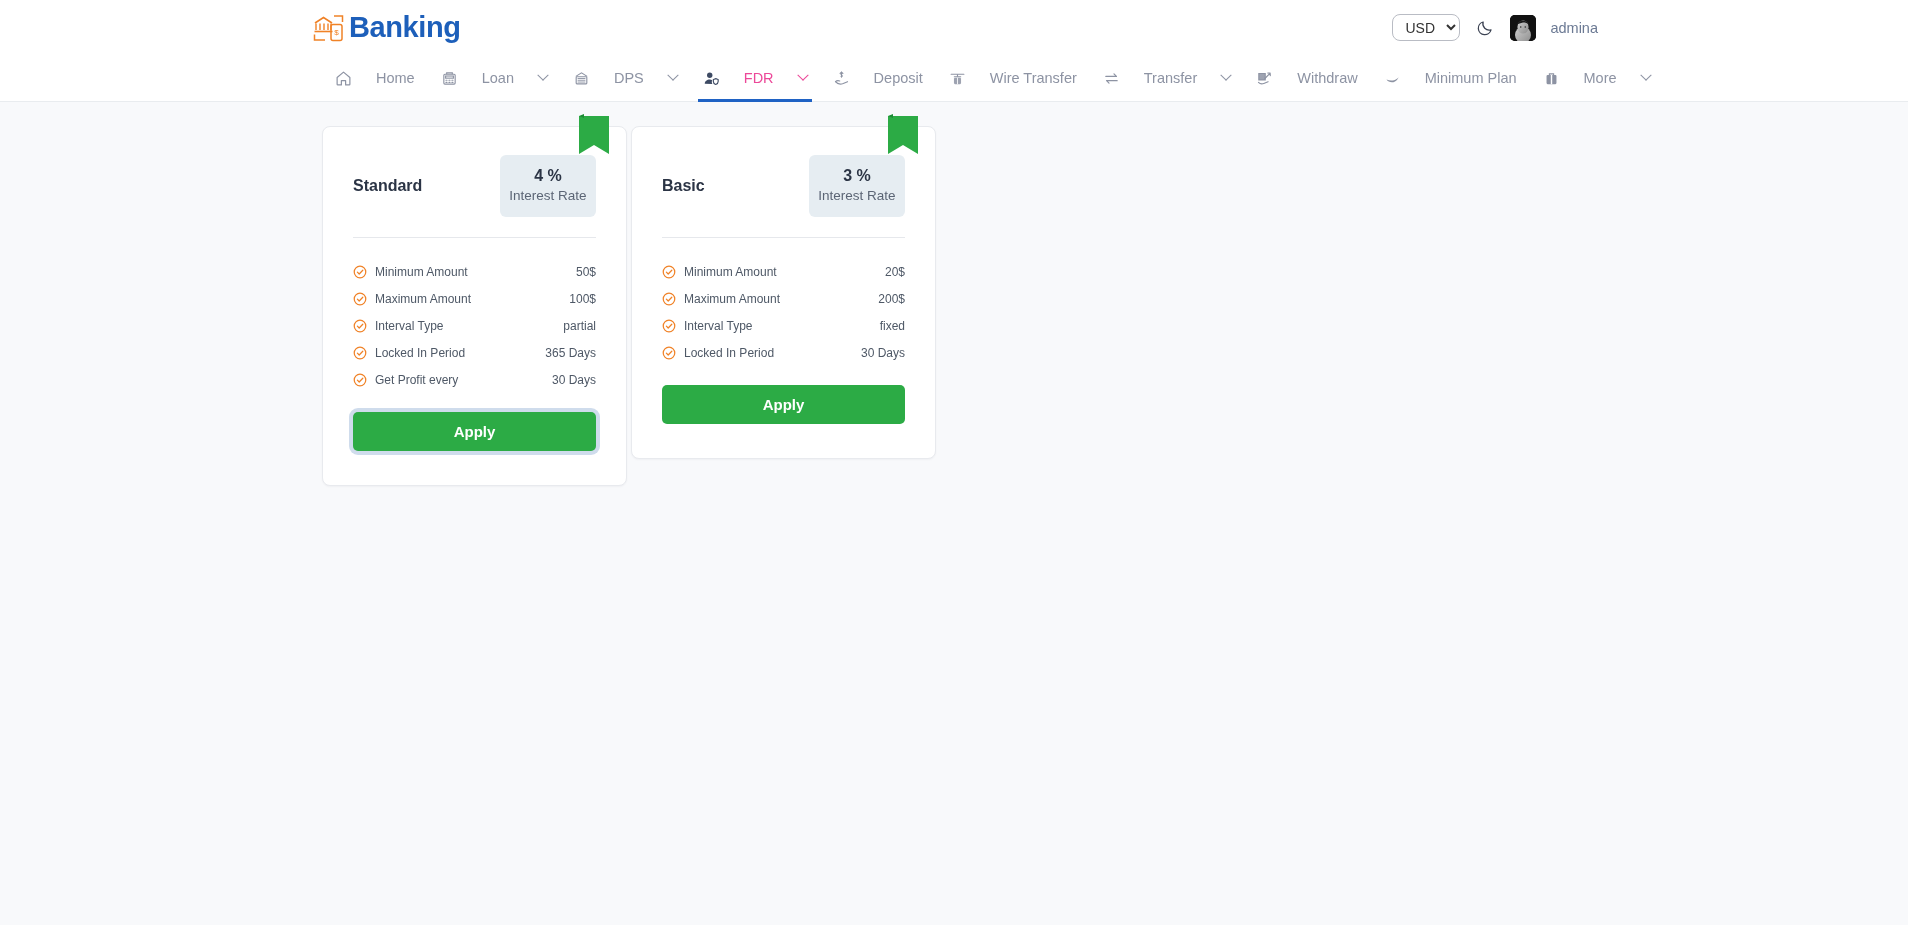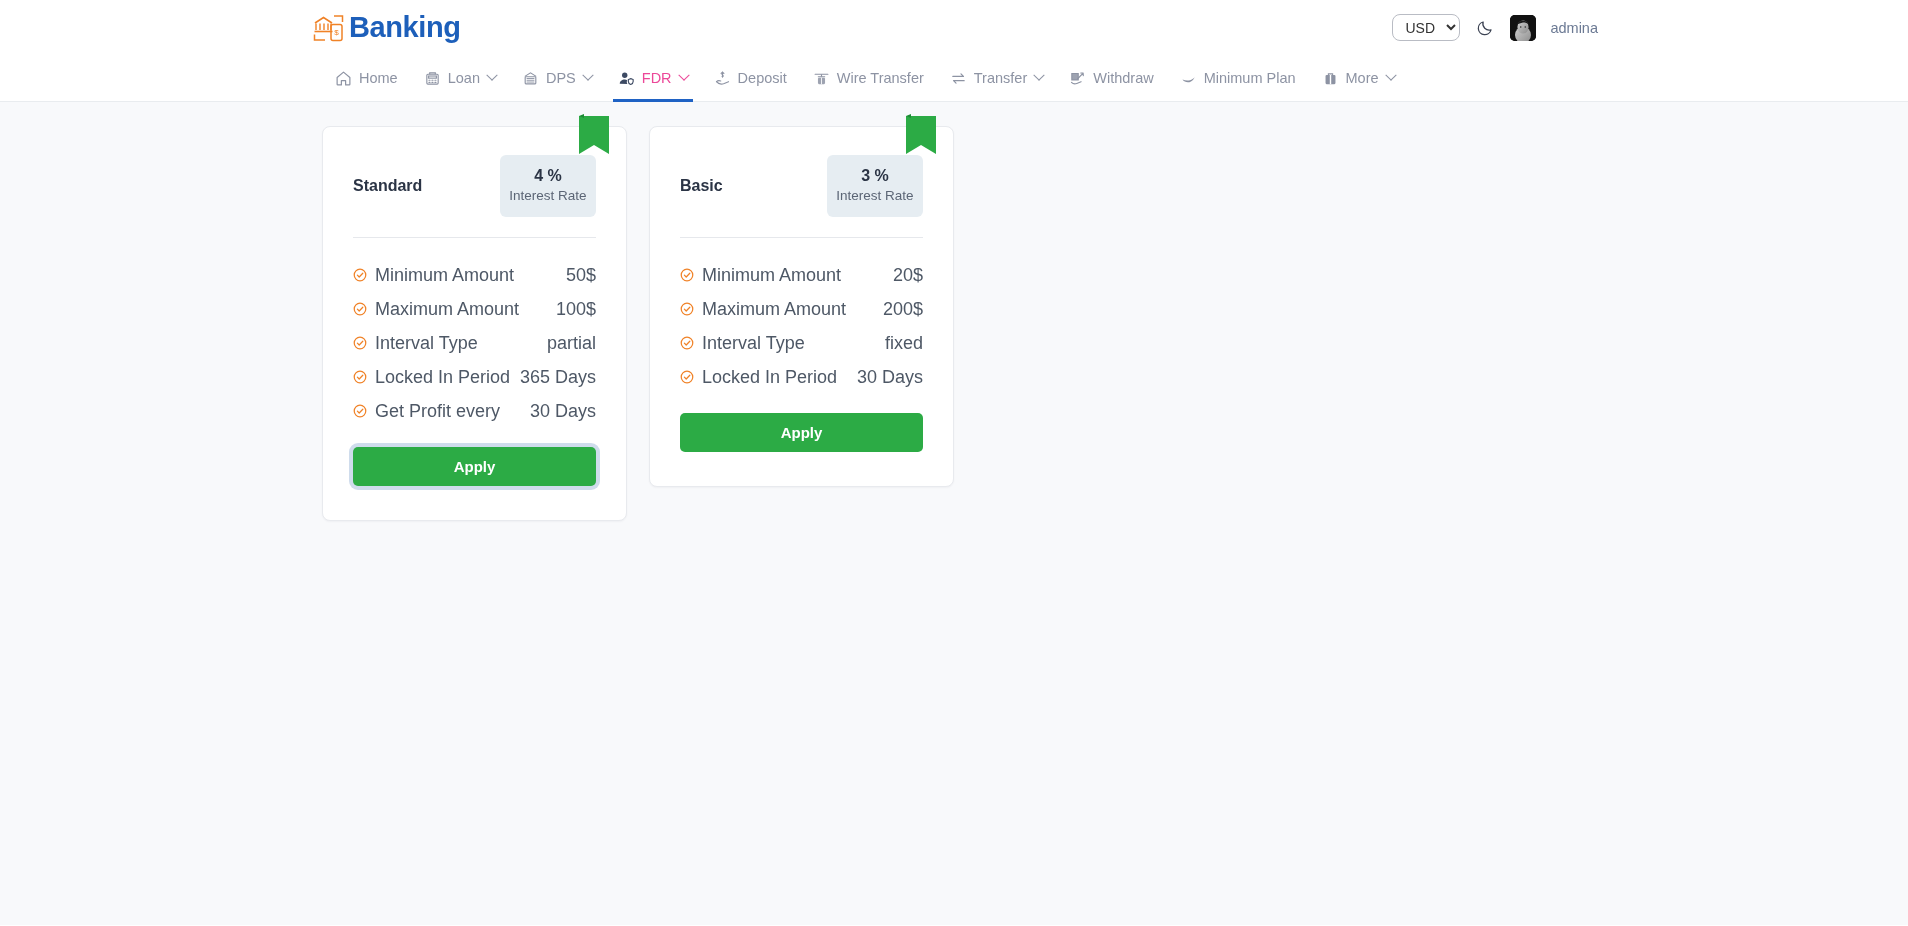--- a/index.html
+++ b/index.html
@@ -86,21 +86,21 @@
     background: #ffffff;
     border-bottom: 1px solid #e9ecef;
     display: flex;
     align-items: stretch;
     padding-left: 322px;
     font-size: 14.5px;
   }
   .nav-item {
     display: flex;
     align-items: center;
-    gap: 7px;
+    gap: 24px;
     padding: 0 13px;
     color: #8d93a3;
     cursor: pointer;
     position: relative;
     white-space: nowrap;
   }
   .nav-item .nav-label { line-height: 1; }
   .nav-item.active { color: #ec4899; }
   .nav-item.active::after {
     content: "";
@@ -139,21 +139,21 @@
     font-size: 20px;
     color: #2b3445;
     font-weight: 400;
     margin: 0 0 29px 0;
     letter-spacing: -0.1px;
   }
 
   .cards {
     display: flex;
     align-items: flex-start;
-    gap: 22px;
+    gap: 4px;
   }
   .card {
     position: relative;
     width: 305px;
     background: #ffffff;
     border: 1px solid #e8eaee;
     border-radius: 8px;
     padding: 28px 30px 34px 30px;
     box-shadow: 0 1px 2px rgba(16,24,40,0.04);
   }
@@ -202,21 +202,21 @@
     margin: 20px 0 0 0;
   }
   .feature-list {
     list-style: none;
     margin: 0;
     padding: 20px 0 0 0;
   }
   .feature-row {
     display: flex;
     align-items: center;
-    font-size: 18px;
+    font-size: 12px;
     color: #4b5563;
     padding: 6.5px 0;
   }
   .feat-ico {
     width: 14px; height: 14px;
     margin-right: 8px;
     flex: none;
     color: #f08227;
     display: inline-flex;
   }

